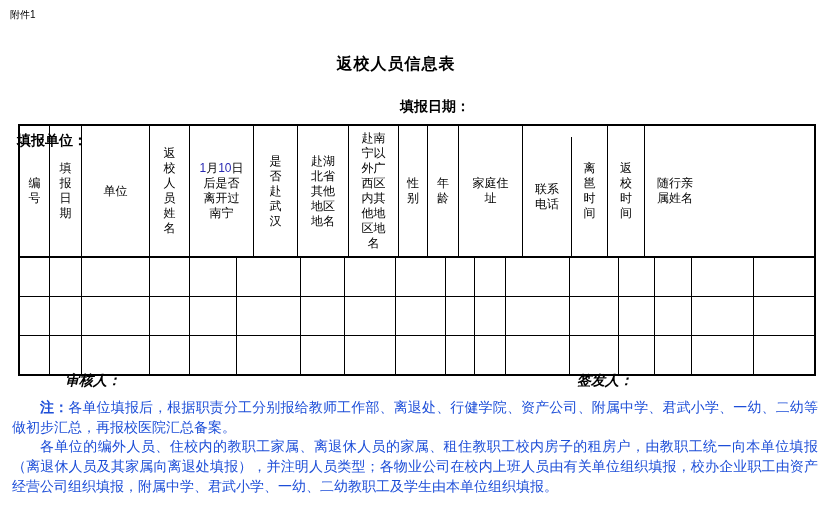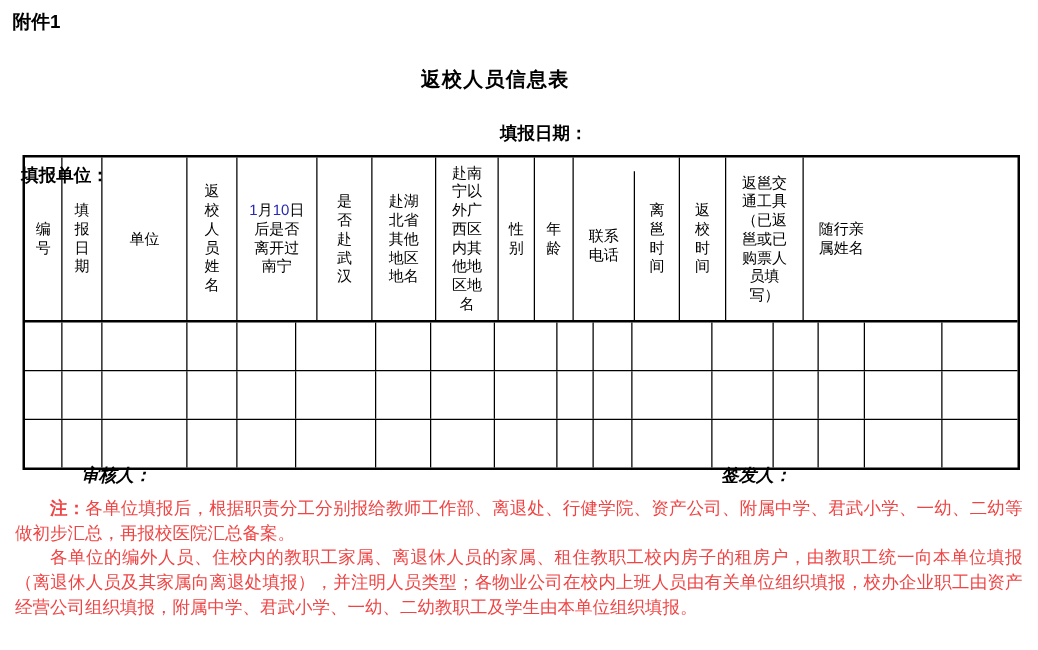--- a/index.html
+++ b/index.html
@@ -1,20 +1,20 @@
 <!DOCTYPE html>
 <html><head>
 <meta charset="utf-8">
 <style>
   html,body{margin:0;padding:0;background:#fff;}
   .page{
     position:relative;width:830px;height:520px;background:#ffffff;
     font-family:"Liberation Sans",sans-serif;color:#000;overflow:hidden;
   }
-  .attachment{position:absolute;left:10px;top:8px;font-size:15px;font-weight:bold;text-align:center;}
+  .attachment{position:absolute;left:10px;top:8px;font-size:10px;font-weight:normal;text-align:center;}
   .doc-title{position:absolute;left:0;right:38px;top:54px;text-align:center;
     font-size:16px;font-weight:bold;letter-spacing:1px;}
   .field-label{position:absolute;top:98px;font-size:14px;font-weight:bold;}
   .label-unit{left:17px;margin-top:34px;}
   .label-date{left:400px;}
   
   .info-table{position:absolute;left:18px;top:124px;border:2px solid #000;}
   .tr{display:flex;}
   .tr.header{height:130px;border-bottom:2px solid #000;}
   .tr.body{height:38px;border-bottom:1px solid #000;}
@@ -24,21 +24,21 @@
   .tr .td:last-child,.tr .th:last-child{border-right:none;}
   .th{font-size:12px;line-height:15px;text-align:center;white-space:pre-line;
     font-weight:normal;}
   
   .sign-label{position:absolute;top:372px;font-size:14px;font-weight:bold;font-style:italic;}
   .sign-reviewer{left:65px;}
   .sign-issuer{left:577px;}
   
   .notes{position:absolute;left:12px;top:398px;width:806px;
     font-family:"Liberation Serif",serif;font-size:14px;line-height:19.7px;
-    text-align:justify;color:#ef4444;}
+    text-align:justify;color:#1d4ed8;}
   .notes p{margin:0;text-indent:2em;}
   .note-prefix{font-weight:bold;}
 </style>
 </head>
 <body>
 
 <div class="page">
 
   <div class="attachment">附件1</div>
 
@@ -82,37 +82,32 @@
 外广
 西区
 内其
 他地
 区地
 名</span></div>
         <div class="th" style="width: 29px;"><span>性
 别</span></div>
         <div class="th" style="width: 31px;"><span>年
 龄</span></div>
+        <div class="th" style="width: 64px;"><span>家庭住
+址</span></div>
         <div class="th" style="width: 49px; margin-top: 11px;"><span>联系
 电话</span></div>
         <div class="th" style="width: 36px;"><span>离
 邕
 时
 间</span></div>
         <div class="th" style="width: 37px;"><span>返
 校
 时
 间</span></div>
-        <div class="th" style="width: 62px;"><span>返邕交
-通工具
-（已返
-邕或已
-购票人
-员填
-写）</span></div>
         <div class="th" style="width: 60px; text-align: right;"><span>随行亲
 属姓名</span></div>
       </div>
 
   <div class="tr body">
         <div class="td" style="width: 30px;"></div>
         <div class="td" style="width: 32px;"></div>
         <div class="td" style="width: 68px;"></div>
         <div class="td" style="width: 40px;"></div>
         <div class="td" style="width: 47px;"></div>

